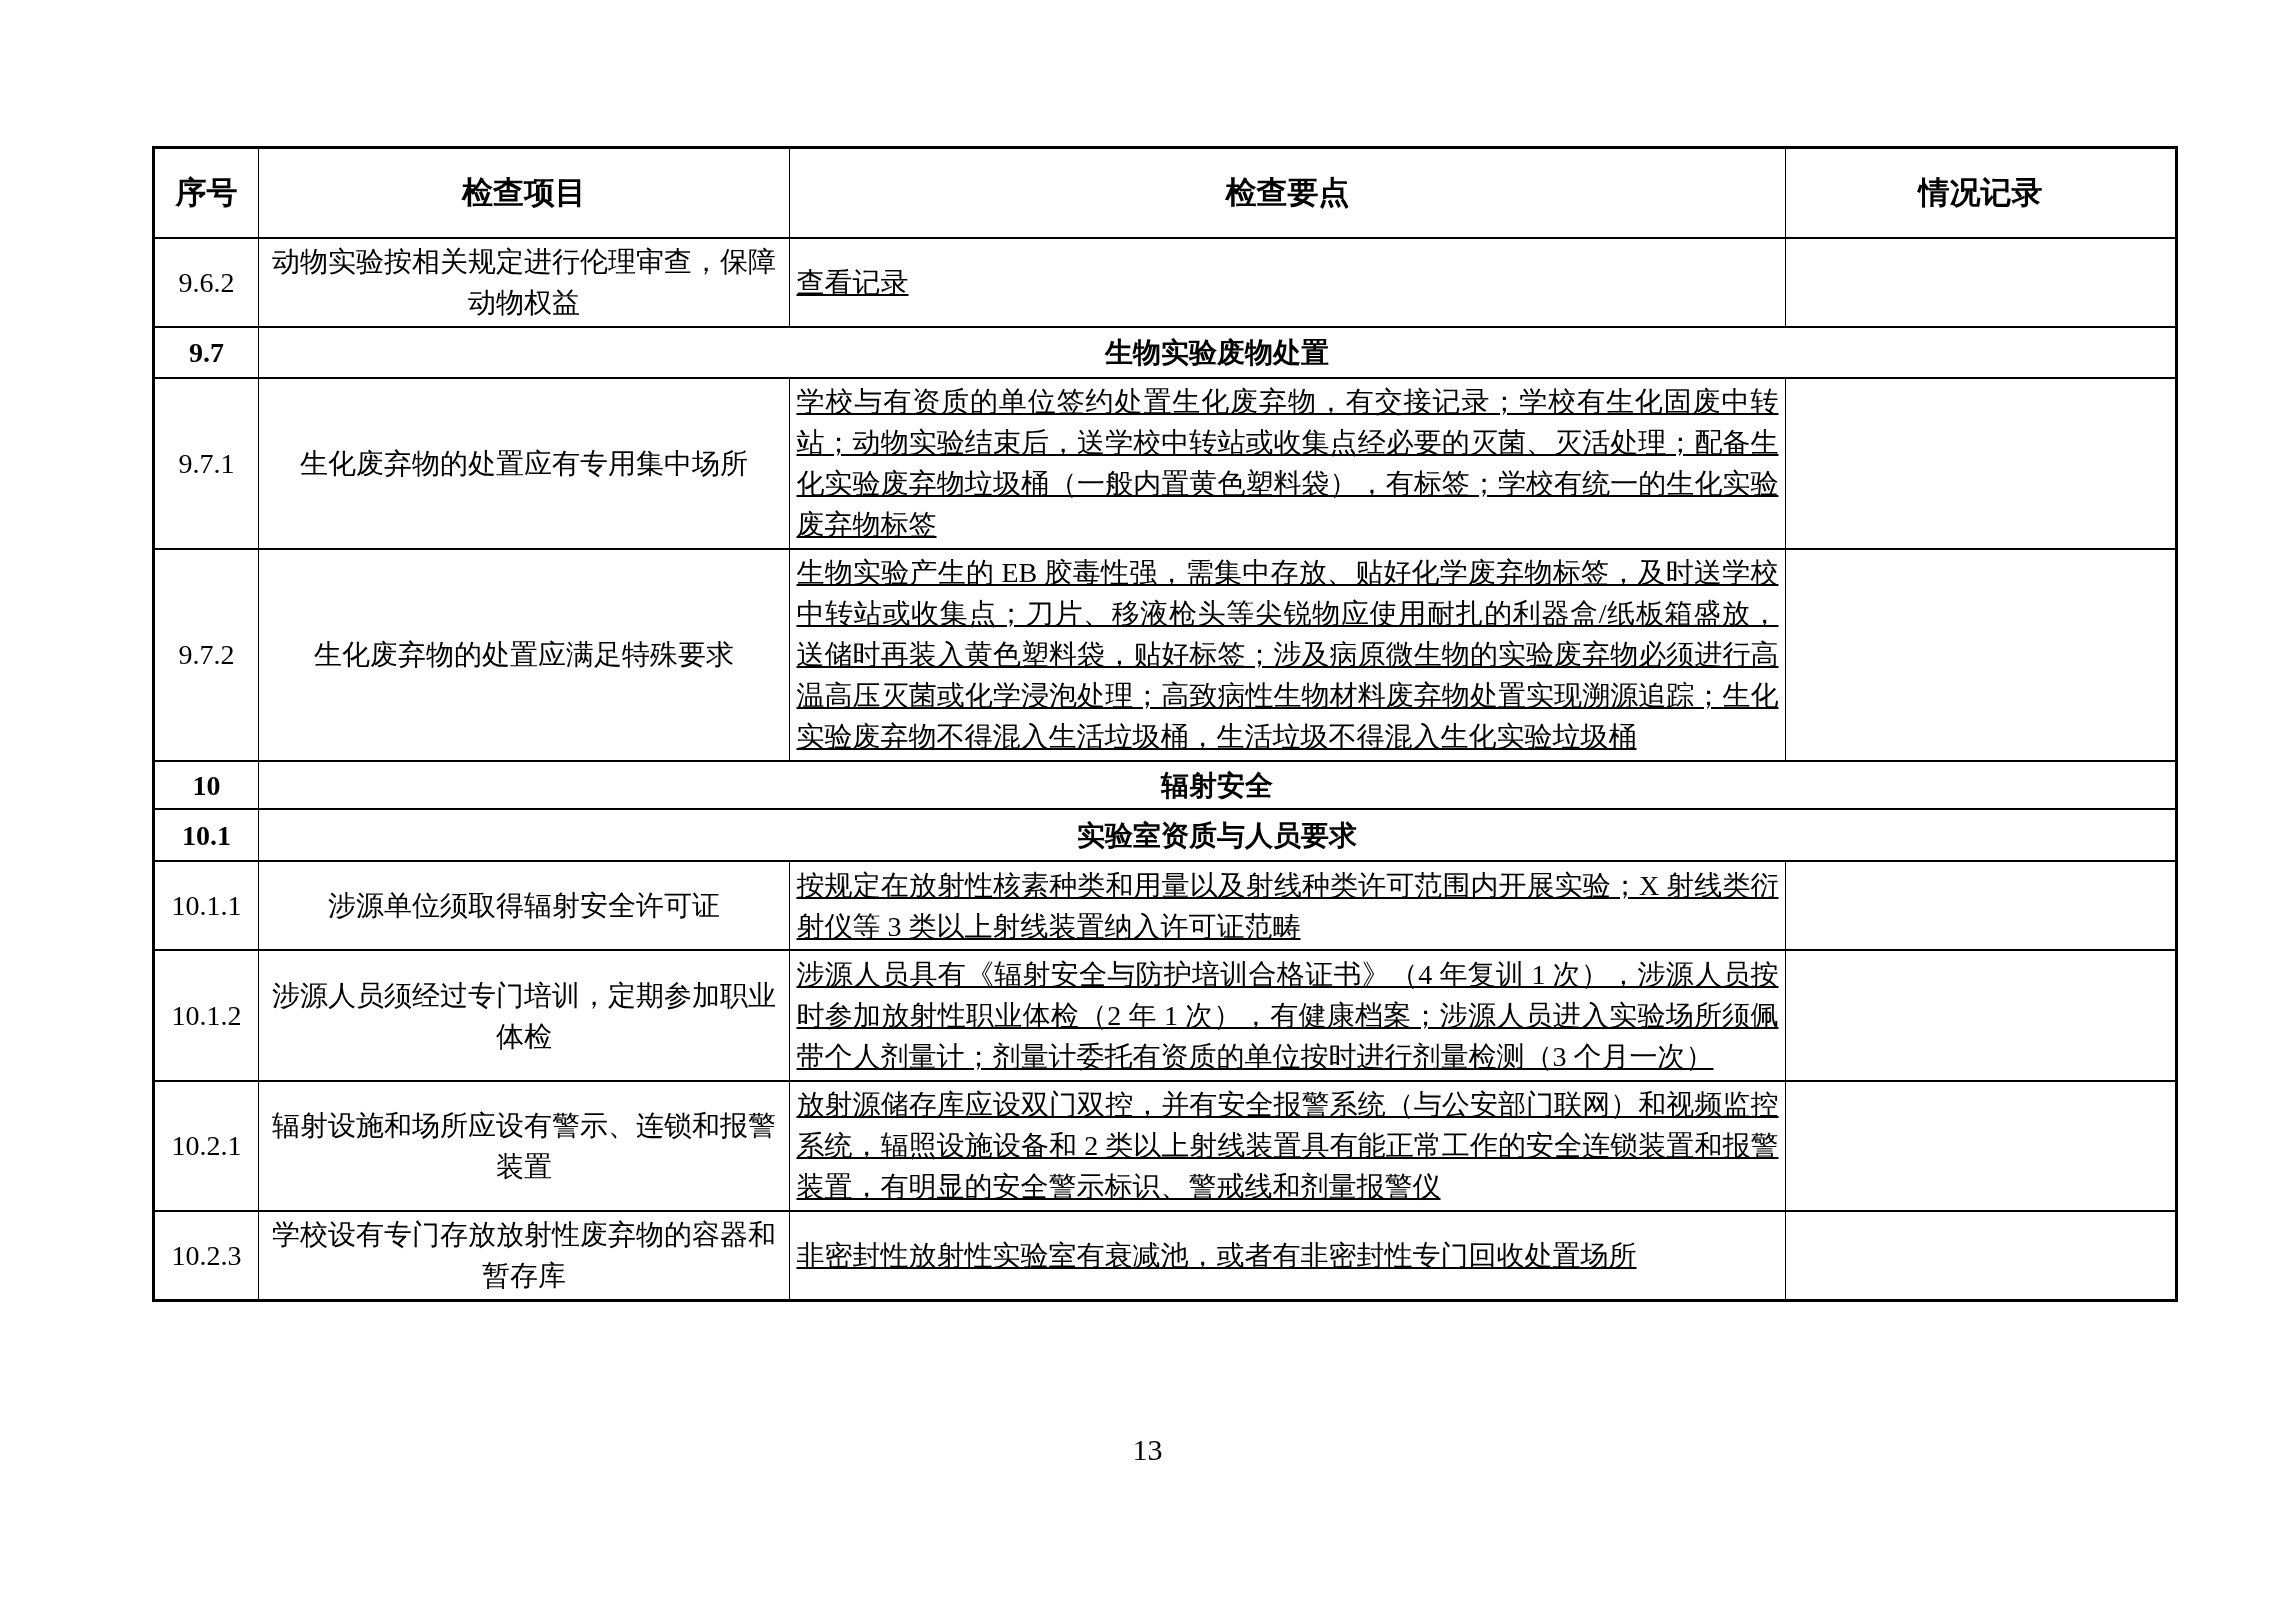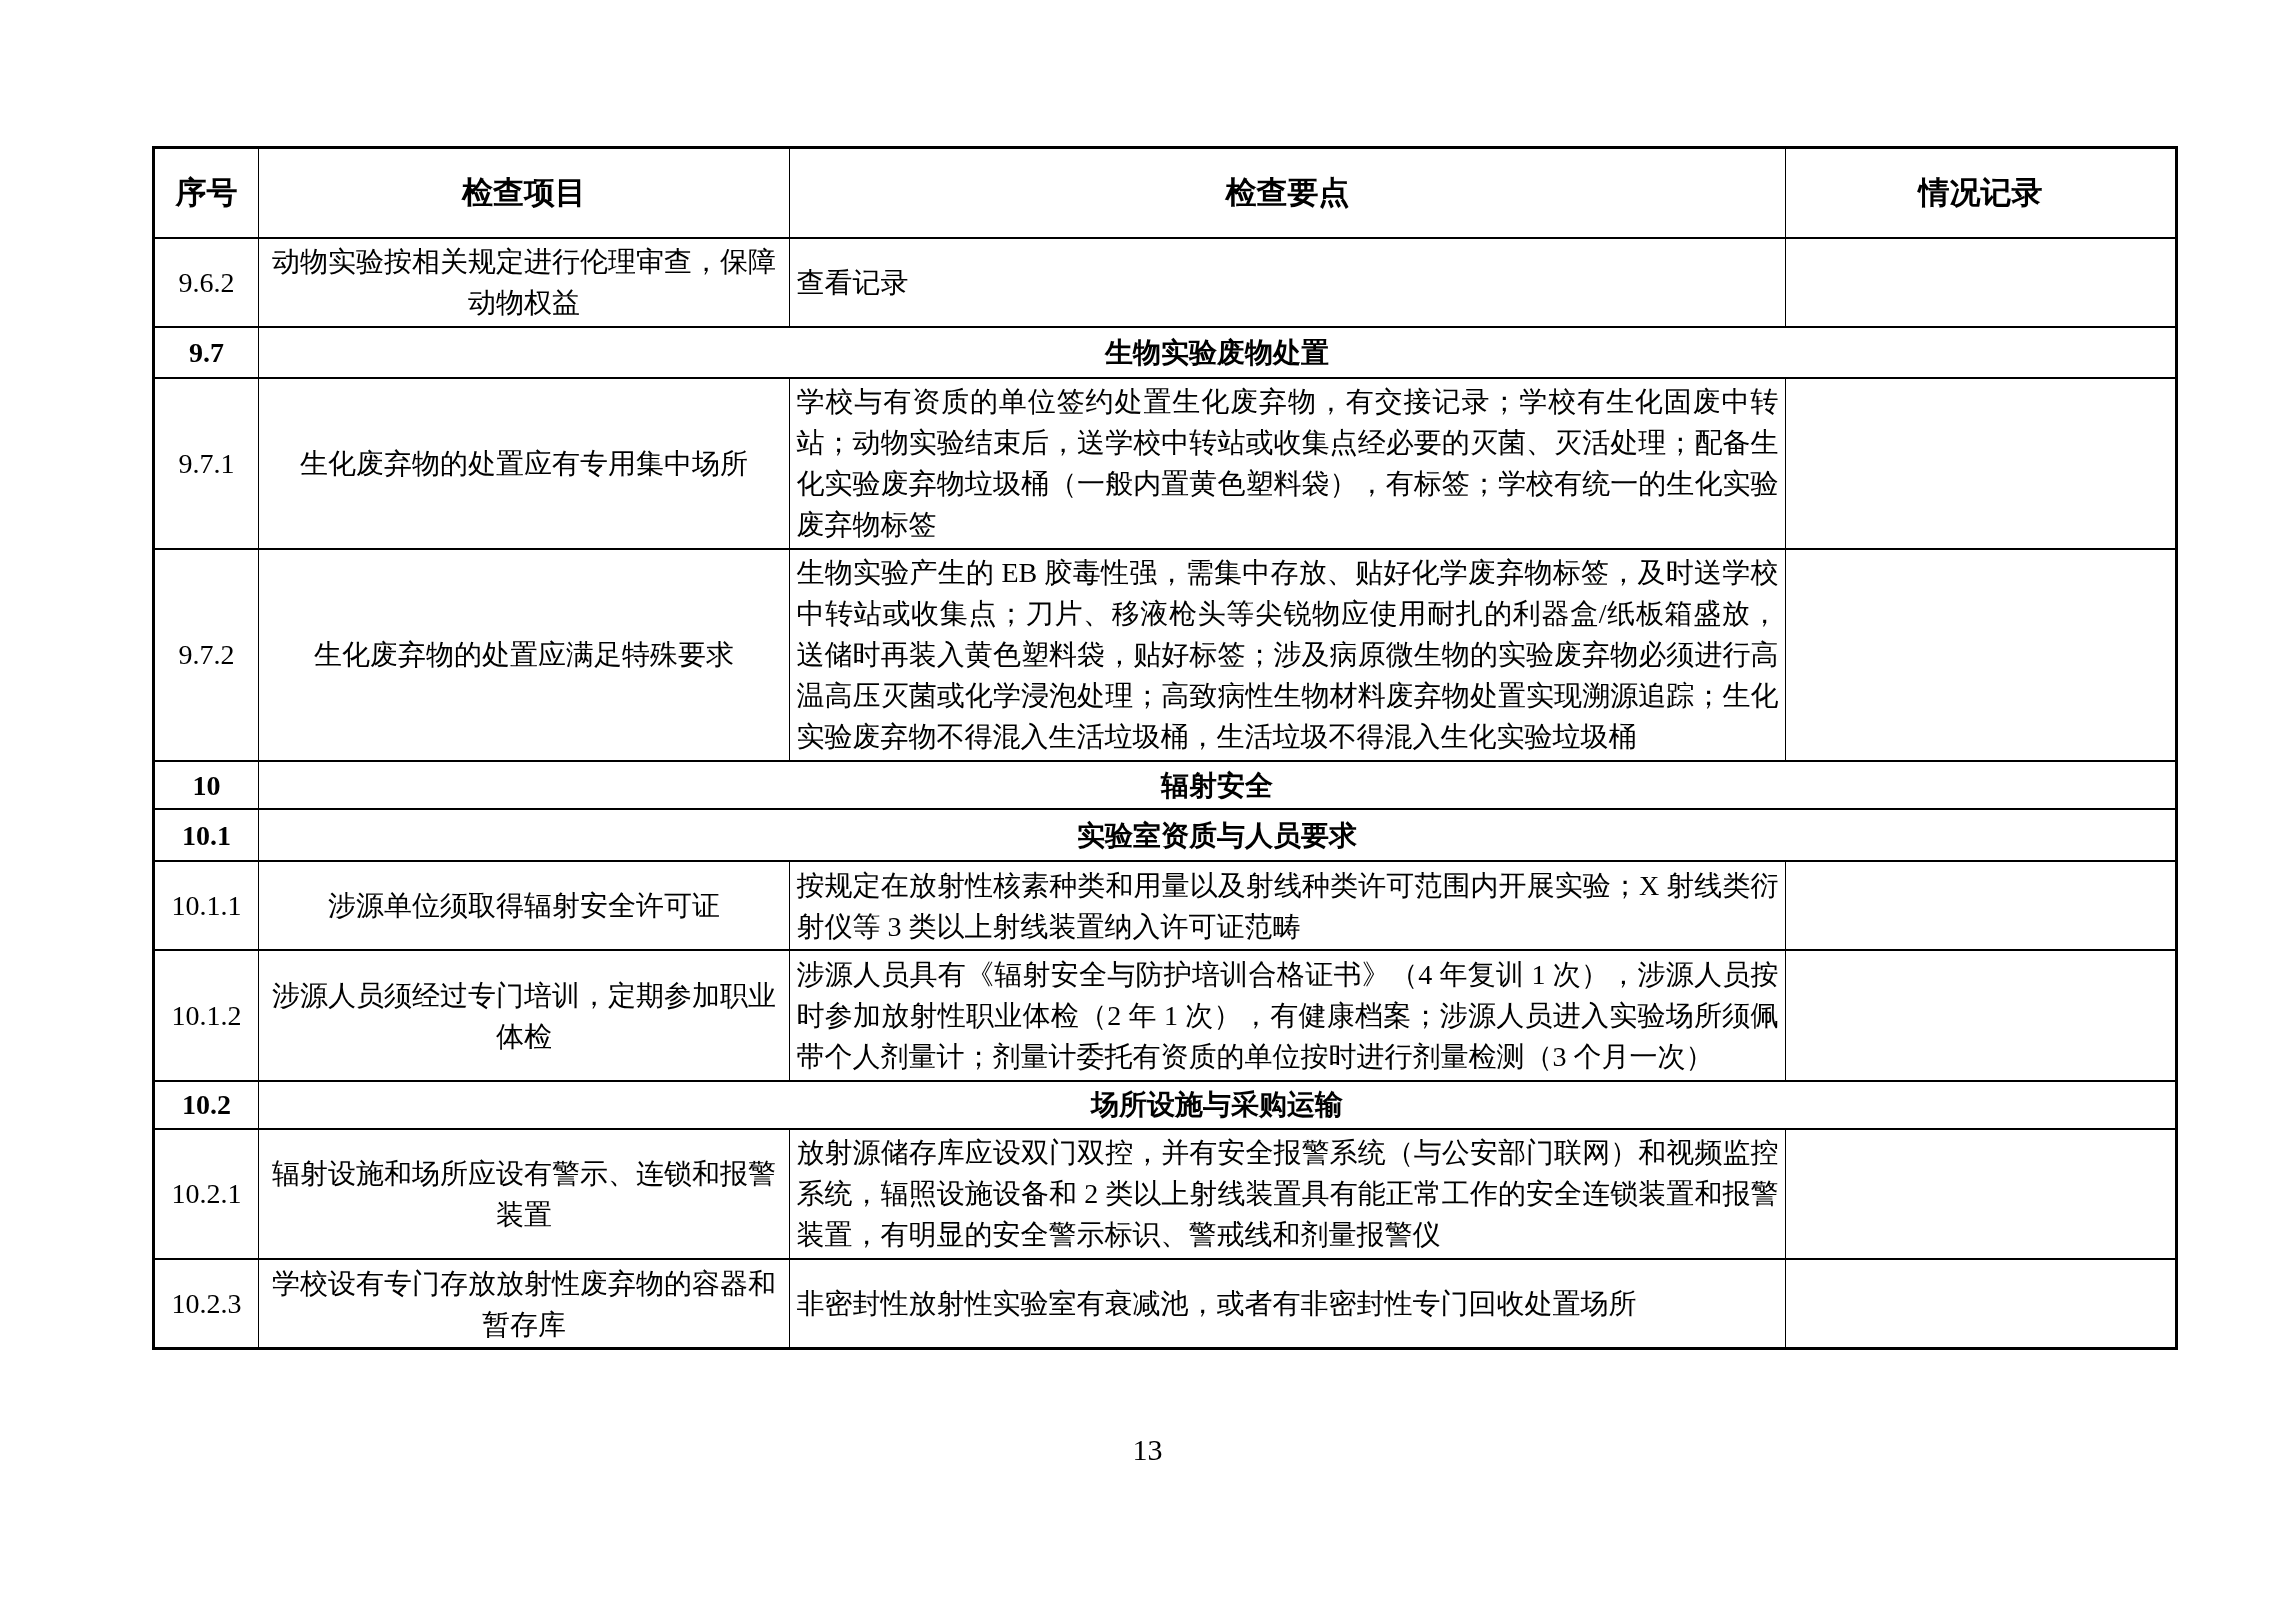--- a/index.html
+++ b/index.html
@@ -47,20 +47,21 @@
     padding-left: 5.2px;
     padding-right: 2.6px;
     text-align: center;
   }
   td.c-item {
     text-align: center;
   }
   td.c-points {
     text-align: justify;
     text-align-last: left;
+    text-decoration: underline;
   }
   td.c-record {
   }
   tr.section td {
     font-weight: bold;
   }
   .page-number {
     position: absolute;
     top: 1433px;
     left: 0;
@@ -134,24 +135,20 @@
       <td class="c-record"></td>
     </tr>
 
     <tr style="height:129px">
       <td class="c-no">10.1.2</td>
       <td class="c-item">涉源人员须经过专门培训，定期参加职业体检</td>
       <td class="c-points">涉源人员具有《辐射安全与防护培训合格证书》（4 年复训 1 次），涉源人员按时参加放射性职业体检（2 年 1 次），有健康档案；涉源人员进入实验场所须佩带个人剂量计；剂量计委托有资质的单位按时进行剂量检测（3 个月一次）</td>
       <td class="c-record"></td>
     </tr>
 
-    <tr class="section" style="height:48px">
-      <td class="c-no">10.2</td>
-      <td class="c-item" colspan="3">场所设施与采购运输</td>
-    </tr>
 
     <tr style="height:124px">
       <td class="c-no">10.2.1</td>
       <td class="c-item">辐射设施和场所应设有警示、连锁和报警装置</td>
       <td class="c-points">放射源储存库应设双门双控，并有安全报警系统（与公安部门联网）和视频监控系统，辐照设施设备和 2 类以上射线装置具有能正常工作的安全连锁装置和报警装置，有明显的安全警示标识、警戒线和剂量报警仪</td>
       <td class="c-record"></td>
     </tr>
 
 
     <tr style="height:82px">

